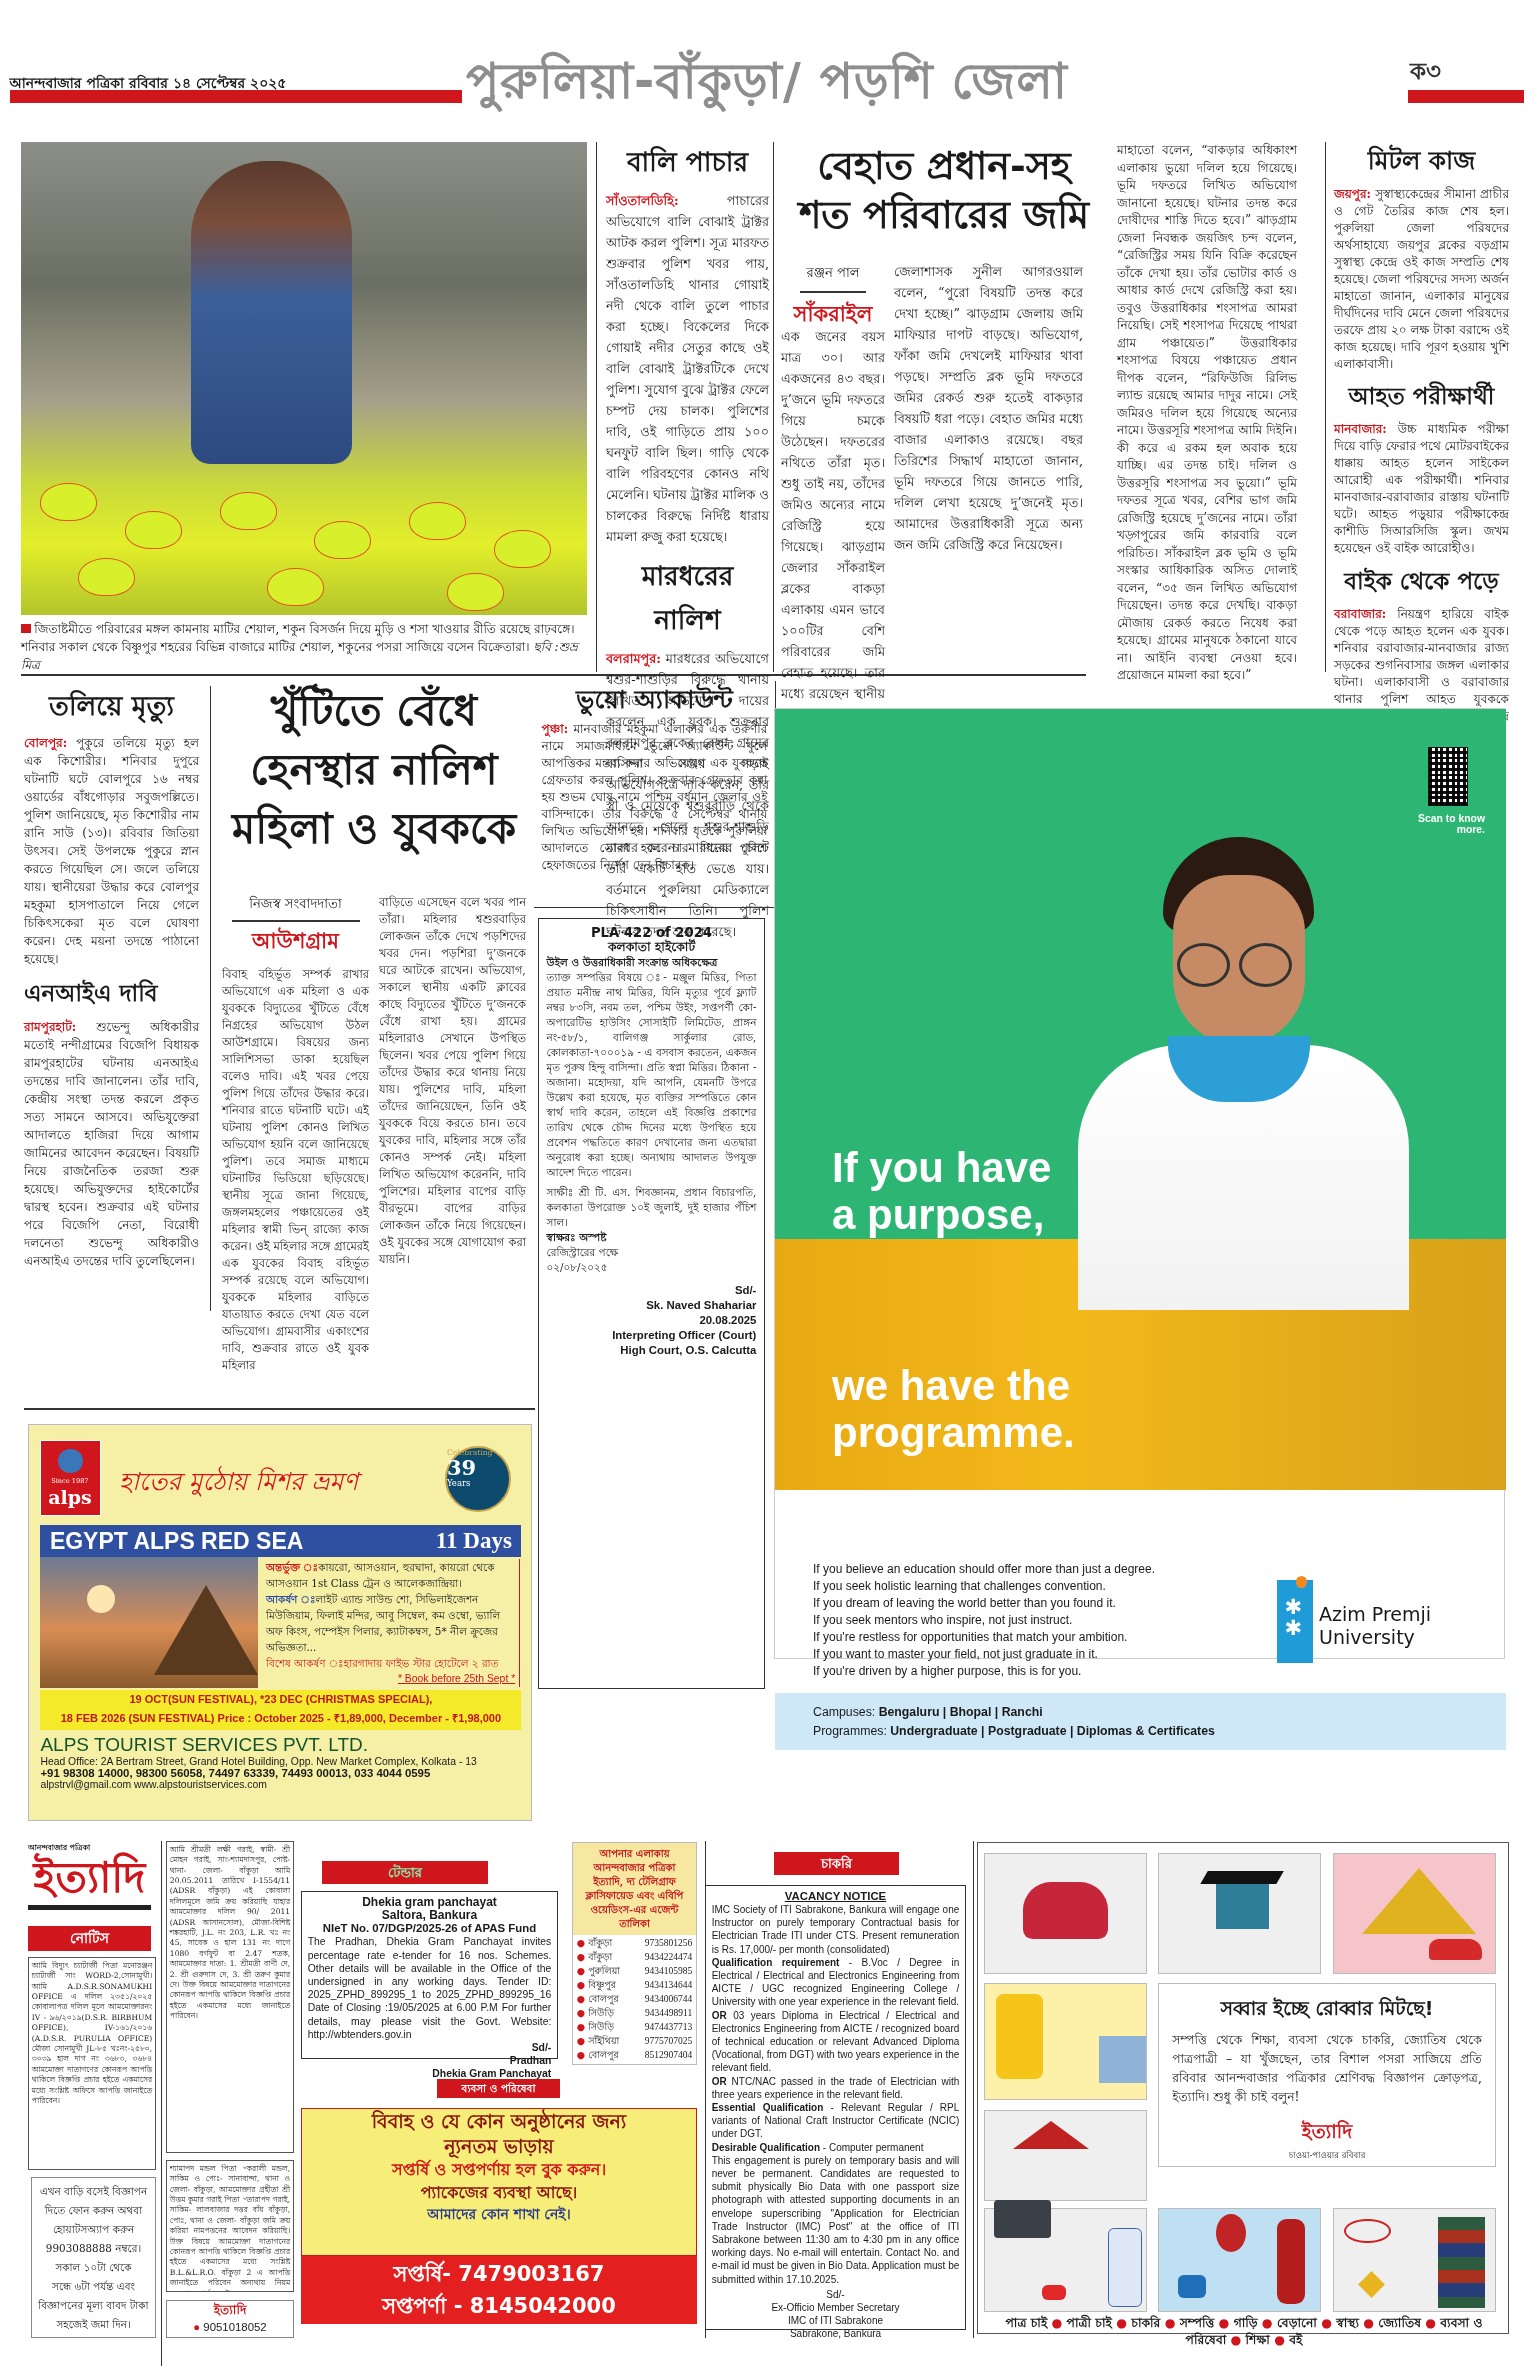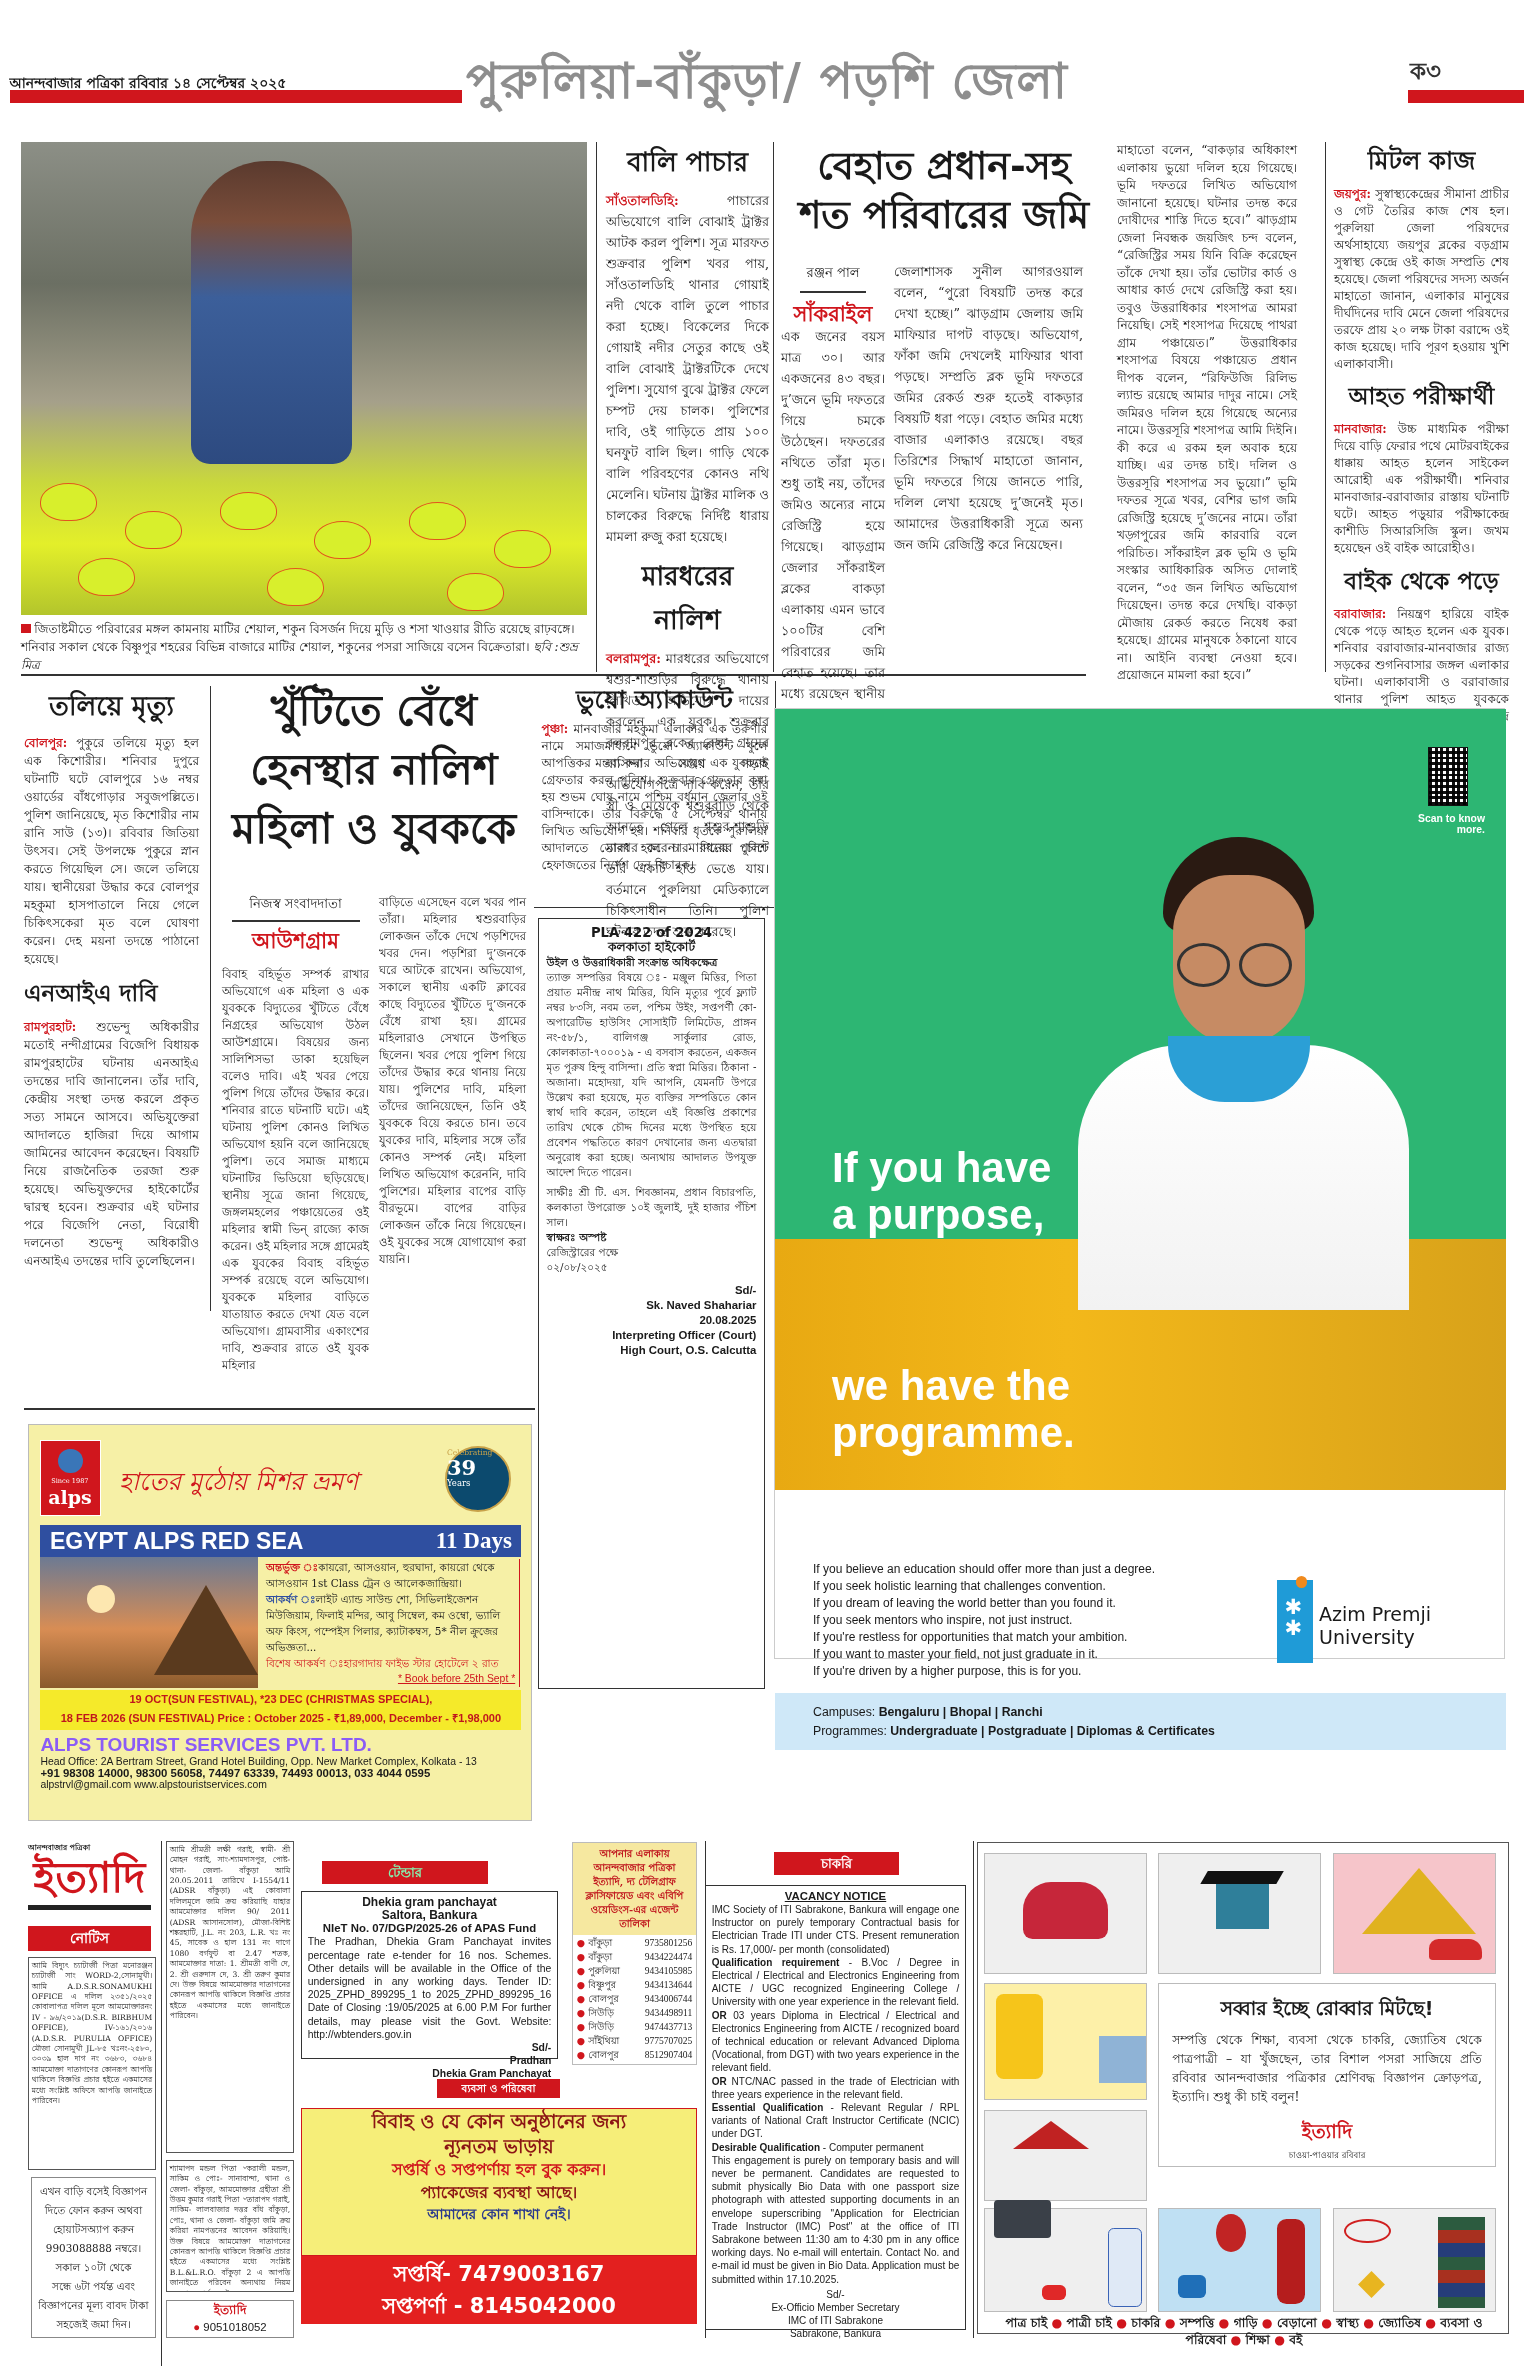--- a/index.html
+++ b/index.html
@@ -205,21 +205,21 @@
     <div><span style="color:#d0161d;font-weight:bold">অন্তর্ভুক্ত ঃ</span><span>কায়রো, আসওয়ান, হুরঘাদা, কায়রো থেকে আসওয়ান 1st Class ট্রেন ও আলেকজান্দ্রিয়া।</span></div>
     <div><span style="color:#2f4fa0;font-weight:bold">আকর্ষণ ঃ</span><span>লাইট এ্যান্ড সাউন্ড শো, সিভিলাইজেশন মিউজিয়াম, ফিলাই মন্দির, আবু সিম্বেল, কম ওম্বো, ভ্যালি অফ কিংস, পম্পেইস পিলার, ক্যাটাকম্বস, 5* নীল ক্রুজের অভিজ্ঞতা...</span></div>
     <div style="color:#d0161d"><span>বিশেষ আকর্ষণ ঃ</span><span>হারগাদায় ফাইভ স্টার হোটেলে ২ রাত</span></div>
     <div style="text-align:right;color:#d0161d;font-family:'Liberation Sans',sans-serif;text-decoration:underline">* Book before 25th Sept *</div>
   </div>
   <div class="abs" style="left:11.4px;top:265px;width:481px;height:40px;background:#f5ea2a;color:#c0161d;font-family:'Liberation Sans',sans-serif;font-weight:bold;font-size:11px;text-align:center;line-height:19px">
     <div>19 OCT(SUN FESTIVAL), *23 DEC (CHRISTMAS SPECIAL),</div>
     <div>18 FEB 2026 (SUN FESTIVAL) Price : October 2025 - ₹1,89,000, December - ₹1,98,000</div>
   </div>
   <div class="abs" style="left:11.4px;top:309px;width:481px;font-family:'Liberation Sans',sans-serif">
-    <div style="color:#8b5cf6;font-weight:bold;font-size:19px">ALPS TOURIST SERVICES PVT. LTD.</div>
+    <div style="color:#14532d;font-weight:normal;font-size:19px">ALPS TOURIST SERVICES PVT. LTD.</div>
     <div style="font-size:10.4px">Head Office: 2A Bertram Street, Grand Hotel Building, Opp. New Market Complex, Kolkata - 13</div>
     <div style="font-size:11.4px;font-weight:bold">+91 98308 14000, 98300 56058, 74497 63339, 74493 00013, 033 4044 0595</div>
     <div style="font-size:10.4px">alpstrvl@gmail.com   www.alpstouristservices.com</div>
   </div>
 </div>
 
 <div class="abs" style="left:28px;top:1841px;width:123px">
   <div style="font-size:7.6px;font-weight:bold">আনন্দবাজার পত্রিকা</div>
   <div class="hd" style="color:#d0161d;font-size:42px;line-height:47px">ইত্যাদি</div>
   <div style="height:5.7px;background:#222;margin-top:3.8px"></div>

